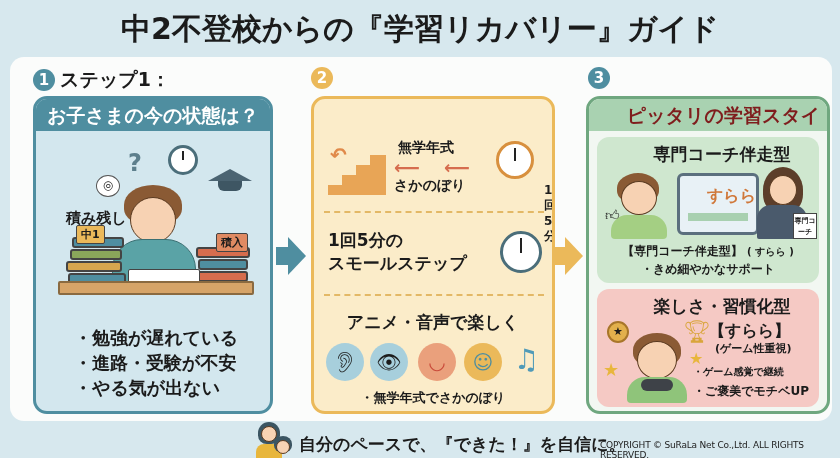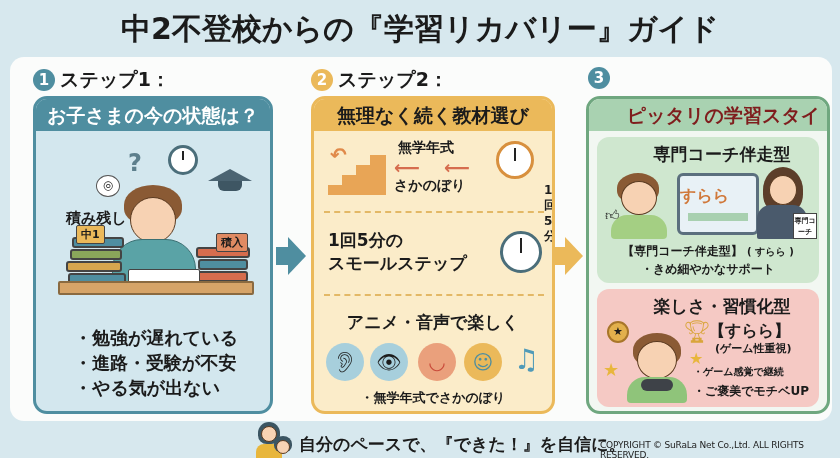--- a/index.html
+++ b/index.html
@@ -109,24 +109,22 @@
     <div>・進路・受験が不安</div>
     <div>・やる気が出ない</div>
   </div>
 </div>
 
 <div style="position:absolute;left:276px;top:247px;width:14px;height:18px;background:#4f8ea0;"></div>
 <div style="position:absolute;left:288px;top:237px;width:0;height:0;border-top:19px solid transparent;border-bottom:19px solid transparent;border-left:18px solid #4f8ea0;"></div>
 
 <div class="step-head" style="left:311px;top:67px;">
   <div class="step-num" style="background:#ebb95a;">2</div>
-  <span>ステップ2：</span>
 </div>
 <div class="card" id="c2">
-  <div class="card-title">無理なく続く教材選び</div>
 
   <div style="position:absolute;left:16px;top:44px;font-size:20px;color:#e08a4a;font-weight:bold;">↶</div>
   <div style="position:absolute;left:14px;top:56px;width:58px;height:40px;">
     <div style="position:absolute;left:0;bottom:0;width:58px;height:10px;background:#e8a556;"></div>
     <div style="position:absolute;left:14px;bottom:10px;width:44px;height:10px;background:#e8a556;"></div>
     <div style="position:absolute;left:28px;bottom:20px;width:30px;height:10px;background:#e8a556;"></div>
     <div style="position:absolute;left:42px;bottom:30px;width:16px;height:10px;background:#e8a556;"></div>
   </div>
   <div class="s2-row-txt" style="left:84px;top:40px;font-size:14px;">無学年式</div>
   <div style="position:absolute;left:80px;top:58px;font-size:18px;color:#d66d4e;font-weight:bold;">⟵</div>
@@ -164,21 +162,21 @@
   <div class="card-title">ピッタリの学習スタイル</div>
   <div class="sub-card" style="top:38px;height:146px;background:#cfe7cf;">
     <div class="sub-title">専門コーチ伴走型</div>
 
     <div class="hair" style="left:20px;top:36px;width:42px;height:30px;"></div>
     <div class="face" style="left:24px;top:44px;width:36px;height:34px;"></div>
     <div style="position:absolute;left:14px;top:78px;width:56px;height:24px;background:#a4cf83;border-radius:16px 16px 4px 4px;"></div>
     <div style="position:absolute;left:8px;top:70px;font-size:14px;">👍︎</div>
 
     <div style="position:absolute;left:80px;top:36px;width:82px;height:62px;background:#e8f1f6;border:3px solid #5b6f7e;border-radius:6px;">
-      <div style="margin-top:10px;text-align:left;font-size:16px;font-weight:bold;color:#d0783a;">すらら</div>
+      <div style="margin-top:10px;text-align:right;font-size:16px;font-weight:bold;color:#d0783a;">すらら</div>
       <div style="margin:6px 8px 0;height:8px;background:#a8d0b0;"></div>
     </div>
 
     <div class="hair" style="left:166px;top:30px;width:40px;height:46px;background:#5c3e2a;"></div>
     <div class="face" style="left:172px;top:38px;width:28px;height:30px;"></div>
     <div style="position:absolute;left:160px;top:68px;width:50px;height:34px;background:#4a5a6c;border-radius:14px 14px 2px 2px;"></div>
     <div style="position:absolute;left:196px;top:76px;width:24px;height:26px;background:#fff;border:1px solid #444;font-size:7px;font-weight:bold;text-align:center;line-height:11px;padding-top:2px;">専門コーチ</div>
     <div style="position:absolute;left:0;width:222px;top:106px;text-align:center;font-size:12px;font-weight:bold;">
       <span>【専門コーチ伴走型】</span>
       <span style="font-size:10px;">( すらら )</span>

